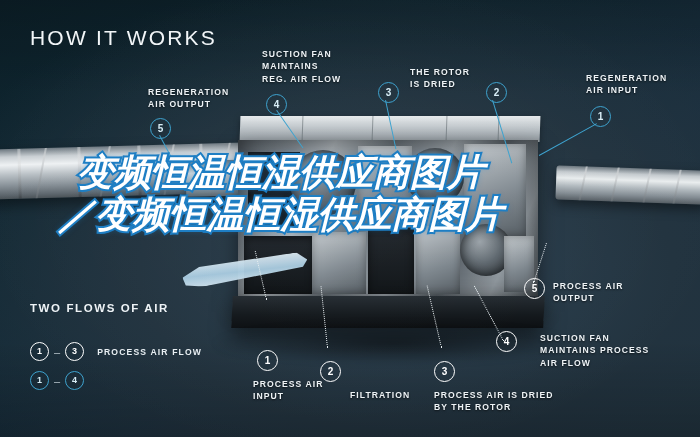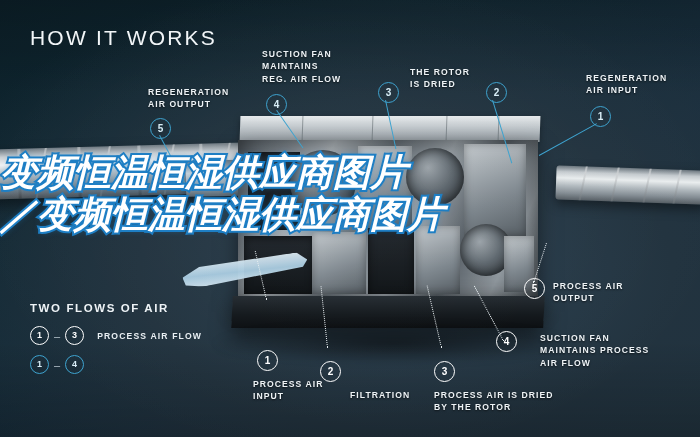--- a/index.html
+++ b/index.html
@@ -136,34 +136,34 @@
   .callout{
     position:absolute;color:#eef3f6;font-size:8.6px;font-weight:700;
     letter-spacing:1.05px;line-height:1.45;text-transform:uppercase;
     white-space:pre-line;text-shadow:0 1px 2px rgba(0,0,0,.6);
   }
 
   
   .legend{position:absolute;left:30px;top:302px;}
   .legend .lg-title{
     color:#eef3f6;font-size:11.5px;font-weight:700;letter-spacing:1.6px;
-    text-transform:uppercase;margin-bottom:12px;
+    text-transform:uppercase;margin-bottom:28px;
   }
   .lg-row{display:flex;align-items:center;margin-bottom:10px;}
   .lg-row .marker{position:relative;width:17px;height:17px;font-size:9px;}
   .lg-dash{color:#b9c6cd;font-size:11px;margin:0 5px;}
   .lg-label{
     color:#e9eff3;font-size:8.6px;font-weight:700;letter-spacing:1.15px;
     margin-left:13px;text-transform:uppercase;
   }
 
   
   .overlay{
     position:absolute;left:0;top:152px;width:561px;
-    text-align:left;line-height:1.14;
+    text-align:center;line-height:1.14;
     font-family:"DejaVu Sans","Liberation Sans",sans-serif;
     font-weight:700;font-size:37px;font-style:italic;
     color:#ffffff;letter-spacing:0px;
     -webkit-text-stroke:4px #1f7fc4;
     paint-order:stroke fill;
     text-shadow:0 0 6px rgba(31,127,196,.65);
   }
 </style>
 </head>
 <body>

